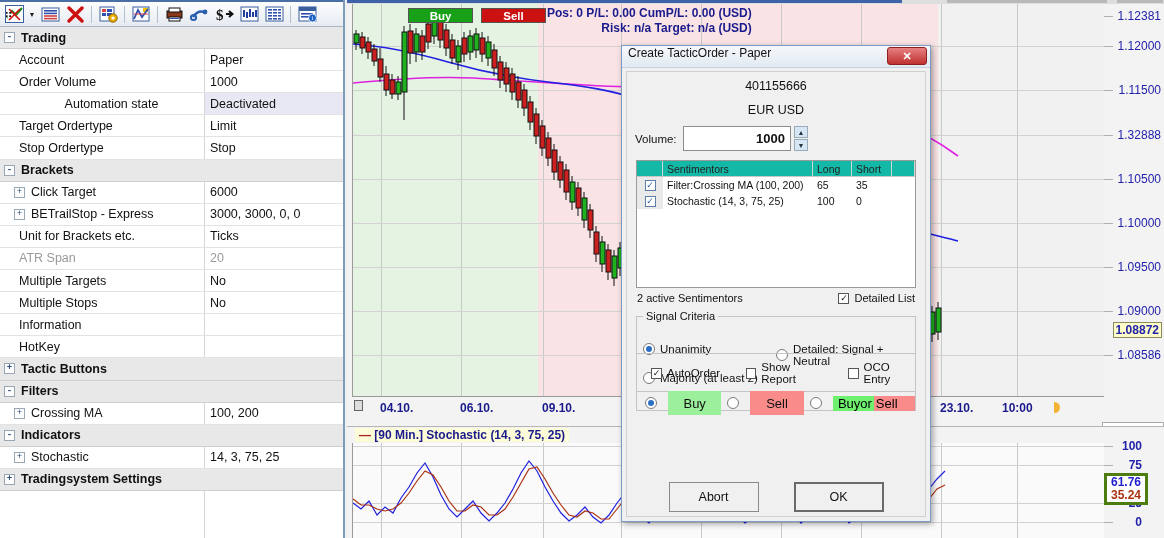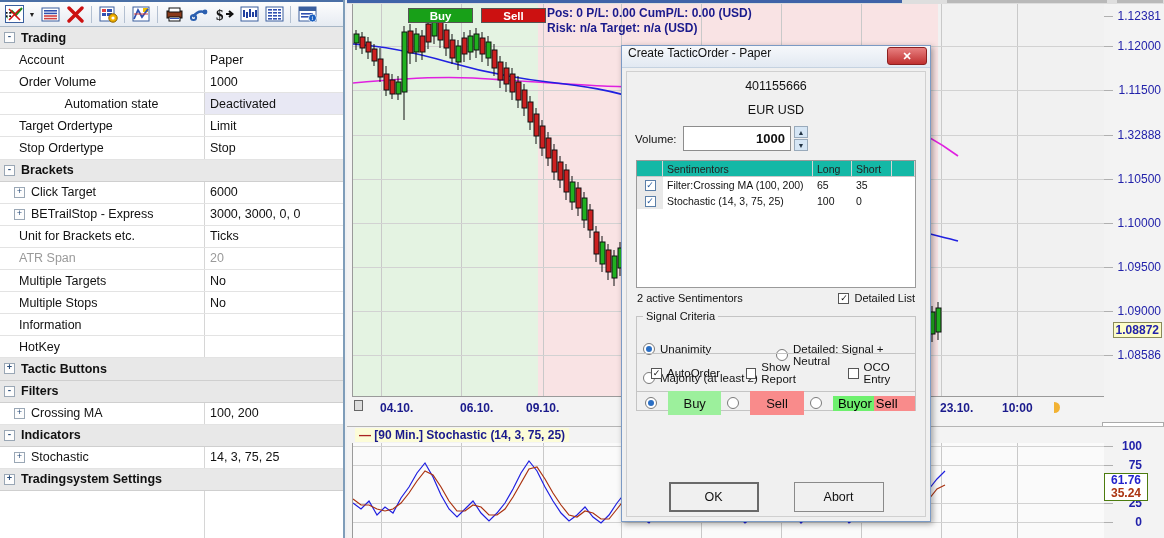--- a/index.html
+++ b/index.html
@@ -68,21 +68,21 @@
   .vgrid { position:absolute; top:0; bottom:0; width:1px; background:#c9c9c9; }
   .hgrid { position:absolute; left:0; right:0; height:1px; background:#d2d2d2; }
   #order-buttons { position:absolute; left:55px; top:4px; display:flex; gap:8px;
     z-index:6; }
   .ob { width:65px; height:15px; display:flex; align-items:center;
     justify-content:center; font-size:11.5px; font-weight:bold; color:#fff;
     border:1px solid #555; cursor:pointer; }
   .ob.buy { background:#18a018; }
   .ob.sell { background:#cc1111; }
   #pos-info { position:absolute; left:194px; top:2px; z-index:6;
-    font-size:12px; font-weight:bold; color:#1a1a8c; line-height:15px; }
+    font-size:12px; font-weight:bold; color:#1a1a8c; line-height:15px;text-align:right; }
   #pos-info div { white-space:nowrap; }
   #xaxis { position:absolute; left:5px; top:392px; width:752px; height:22px;
     background:#f3f3f3; border-top:1px solid #9a9a9a; }
   #xaxis .tick { position:absolute; top:4px; font-size:12px; font-weight:bold;
     color:#1a1a8c; }
   #xaxis .pin { position:absolute; left:2px; top:3px; width:9px; height:11px;
     border:1px solid #666; background:#ddd; }
   .moon { position:absolute; width:11px; height:11px; background:#f2b233;
     border-radius:50%; top:5px; }
   .moon::after { content:""; position:absolute; left:-3px; top:0;
@@ -101,21 +101,21 @@
   #ind-plot { position:absolute; left:5px; top:16px; width:752px; height:96px;
     background:#fafafa; border-left:1px solid #9a9a9a; overflow:hidden; }
   #ind-title { position:absolute; left:8px; top:1px; background:#fcfcd8;
     font-size:12px; font-weight:bold; color:#1a1a8c; padding:0 4px;
     white-space:nowrap; }
   #ind-title .dash { color:#aa2222; }
   #ind-yaxis { position:absolute; left:757px; top:16px; width:60px; height:96px; }
   .ind-lab { position:absolute; right:22px; font-size:12px; font-weight:bold;
     color:#2222aa; }
   #ind-box { position:absolute; right:16px; top:30px; width:44px;
-    border:1px solid #4d7c0f; background:#fff; font-size:12px;
+    border:3px solid #4d7c0f; background:#fff; font-size:12px;
     font-weight:bold; text-align:center; line-height:13px; }
   #ind-box .b { color:#2222cc; } #ind-box .r { color:#aa3311; }
   #right-scroll { position:absolute; right:0; top:418px; width:62px; height:16px;
     border:1px solid #aaa; background:#fff; }
 
   
   #dialog { position:absolute; left:621px; top:45px; width:310px; height:477px;
     background:#f0f0f0; border:1px solid #7b9ac4;
     box-shadow:2px 2px 6px rgba(0,0,0,0.35); }
   #dlg-title { height:22px; background:linear-gradient(#f6f8fb,#e2e9f2);
@@ -697,21 +697,21 @@
       <div id="pos-info">
         <div>Pos: 0  P/L: 0.00  CumP/L: 0.00 (USD)</div>
         <div>Risk: n/a  Target: n/a (USD)</div>
       </div>
     </div>
 
     <div id="xaxis">
       <div class="pin"></div>
       <div class="tick" style="left:28px">04.10.</div>
       <div class="tick" style="left:108px">06.10.</div>
-      <div class="tick" style="left:174px">09.10.</div>
+      <div class="tick" style="left:190px">09.10.</div>
       <div class="tick" style="left:588px">23.10.</div>
       <div class="tick" style="left:650px">10:00</div>
       <div class="moon" style="left:697px"></div>
     </div>
 
     <div id="yaxis">
       <div class="ytick" style="top:12px"></div>
         <div class="ylab" style="top:5px">1.12381</div>
       <div class="ytick" style="top:42px"></div>
         <div class="ylab" style="top:35px">1.12000</div>
@@ -896,17 +896,17 @@
               <span> or </span>
             </span>
           <span class="h2">
               <span>Sell</span>
             </span>
         </div>
       </div>
     </div>
 
     <div id="dlg-buttons">
+      <div class="dlg-btn">Abort</div>
       <div class="dlg-btn default">OK</div>
-      <div class="dlg-btn">Abort</div>
     </div>
   </div>
 </div>
 
 </body></html>

